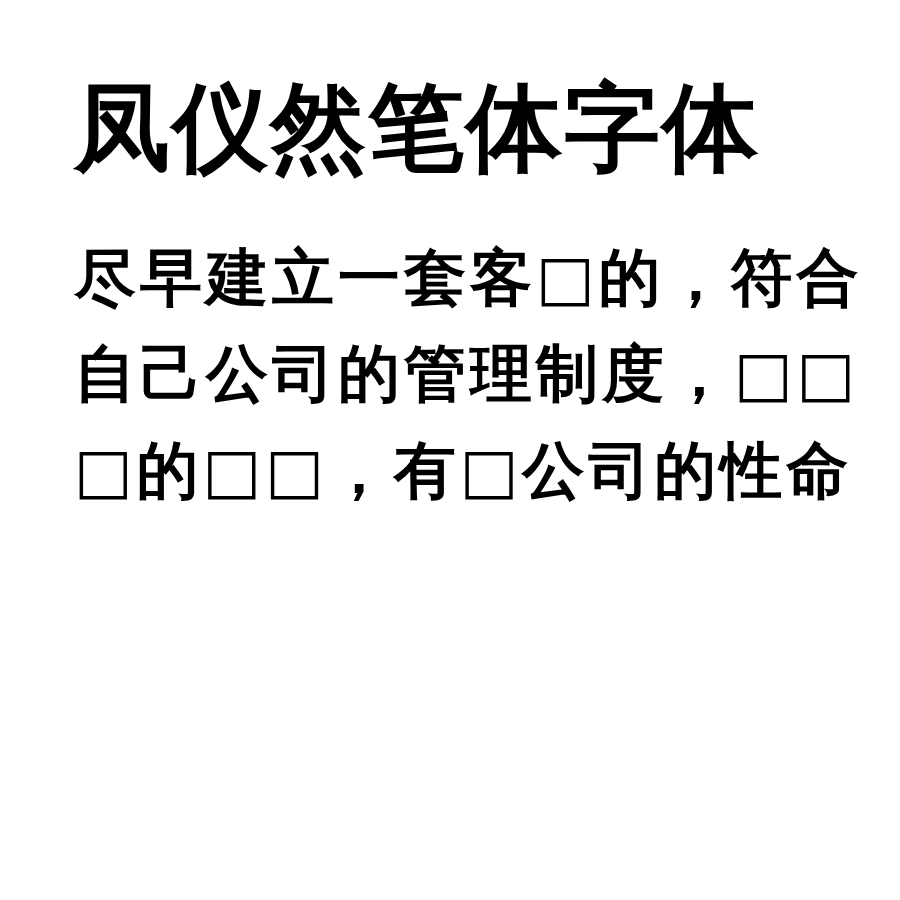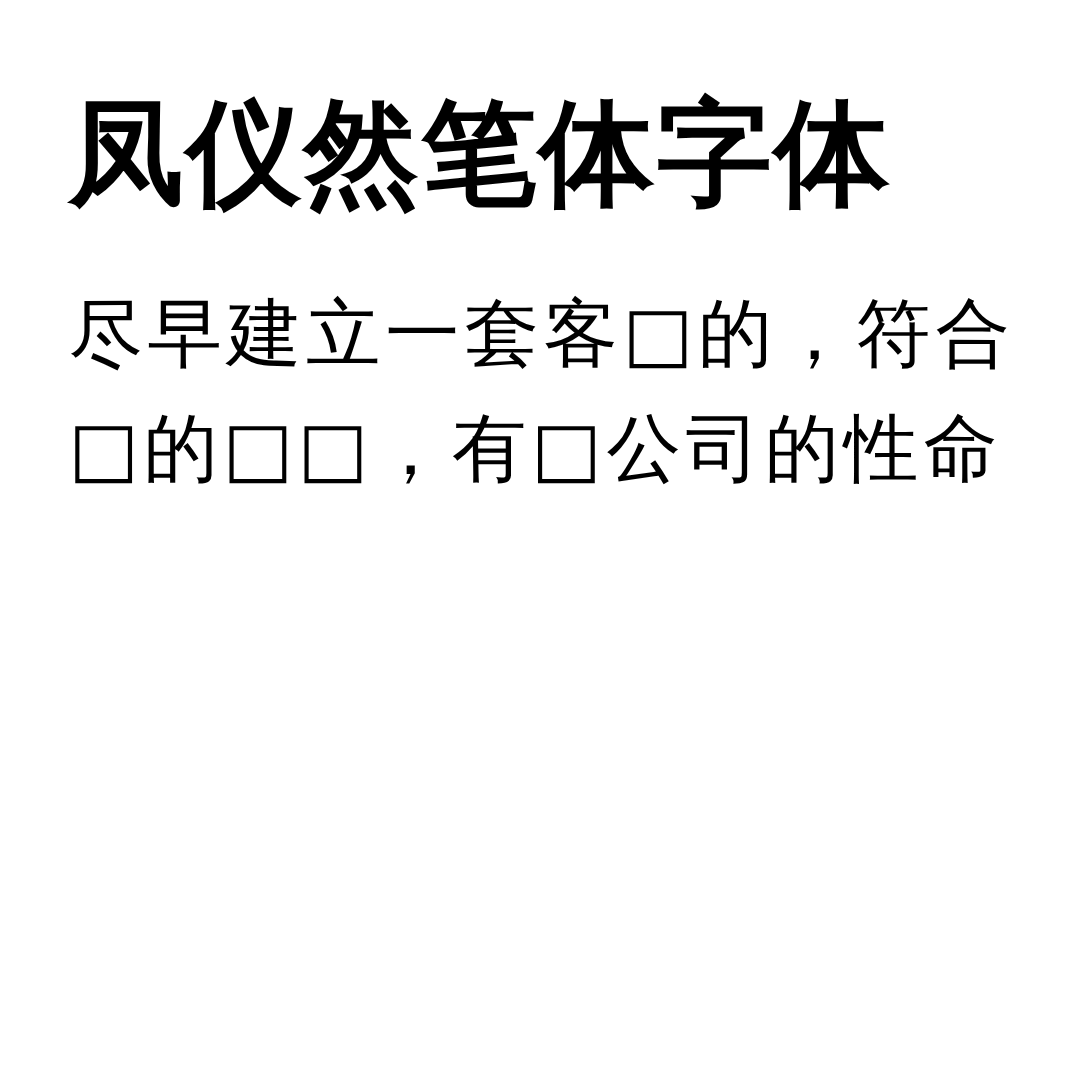--- a/index.html
+++ b/index.html
@@ -13,51 +13,52 @@
     font-family: "DejaVu Sans", sans-serif;
     color: #000000;
     overflow: hidden;
   }
   .page {
     position: relative;
     width: 900px;
     height: 900px;
     background: #ffffff;
     box-sizing: border-box;
-    padding: 60px 50px 20px 57px;
+    padding: 60px 50px 20px 74px;
   }
   .font-title {
     font-family: "DejaVu Sans", sans-serif;
     font-size: 96px;
     font-weight: 700;
     line-height: 1.42;
     letter-spacing: 2px;
     color: #000000;
     margin: 0;
     word-break: break-all;
   }
   .sample-block {
     margin-top: 34px;
   }
   .sample-line {
     font-family: "DejaVu Sans", sans-serif;
     font-size: 62px;
-    font-weight: 400;
+    font-weight: 700;
     line-height: 1.55;
     letter-spacing: 4px;
     color: #000000;
     margin: 0;
     white-space: pre;
   }
 </style>
 </head>
 <body>
 
 <div class="page">
 
   <h1 class="font-title">凤仪然笔体字体</h1>
 
   <div class="sample-block">
     <p class="sample-line">尽早建立一套客□的，符合</p>
+    <p class="sample-line">自己公司的管理制度，□□</p>
     <p class="sample-line">□的□□，有□公司的性命</p>
   </div>
 
 </div>
 
 </body></html>

